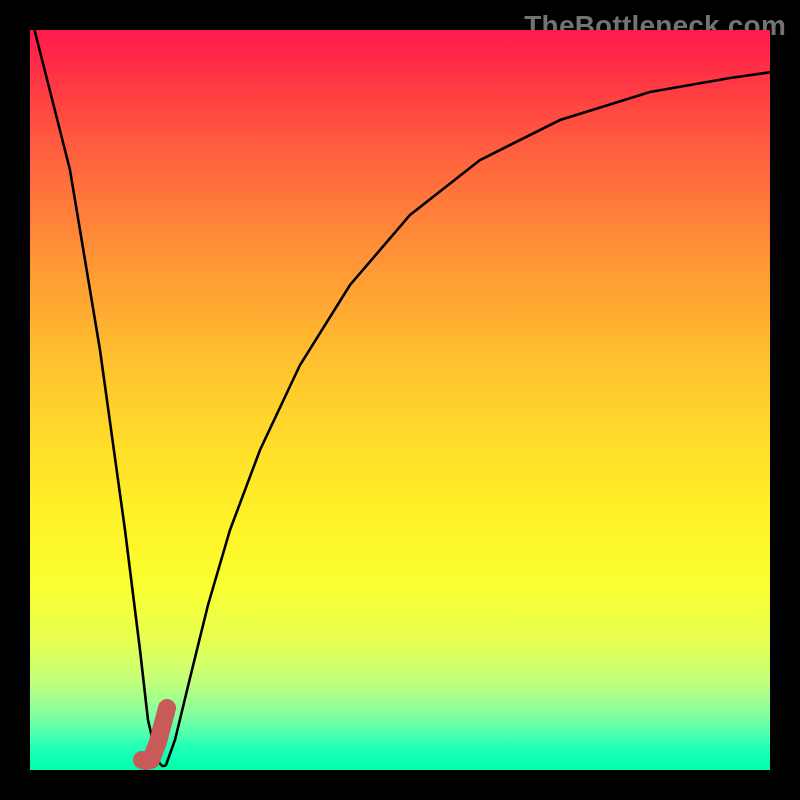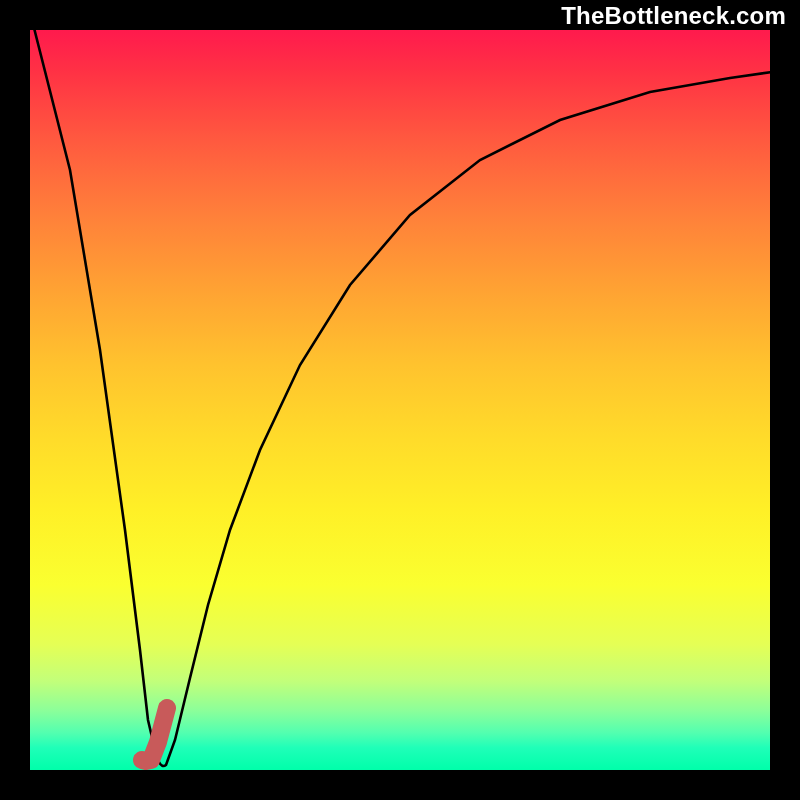--- a/index.html
+++ b/index.html
@@ -12,24 +12,24 @@
   font-family: Arial, Helvetica, sans-serif;
 }
 .outer {
   position: relative;
   width: 800px;
   height: 800px;
   background: #000;
 }
 .watermark {
   position: absolute;
-  top: 2px;
+  top: 10px;
   right: 14px;
-  color: #ffffff;
-  font-size: 24px;
+  color: #737373;
+  font-size: 28px;
   font-weight: 600;
   letter-spacing: 0.2px;
   user-select: none;
 }
 .plot {
   position: absolute;
   left: 30px;
   top: 30px;
   width: 740px;
   height: 740px;

